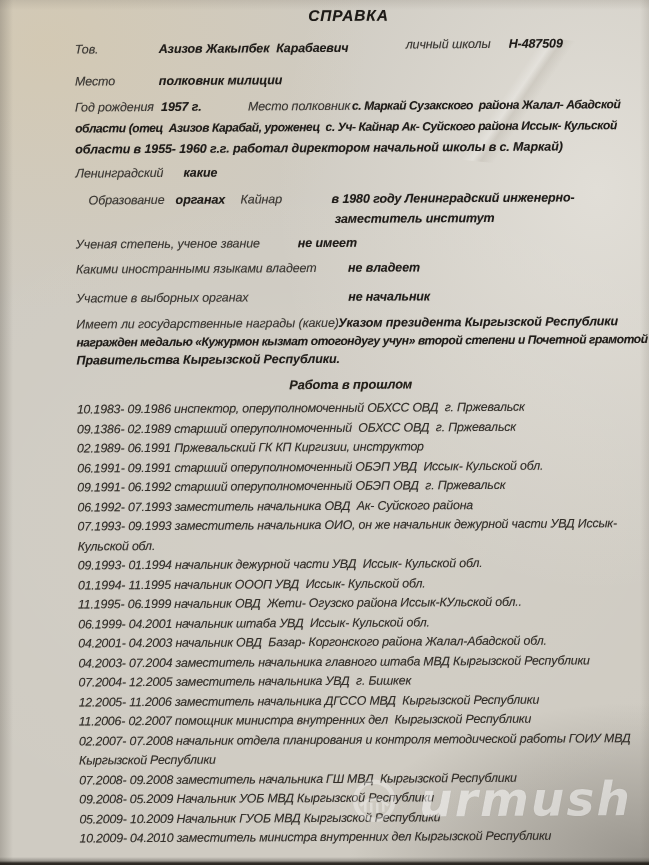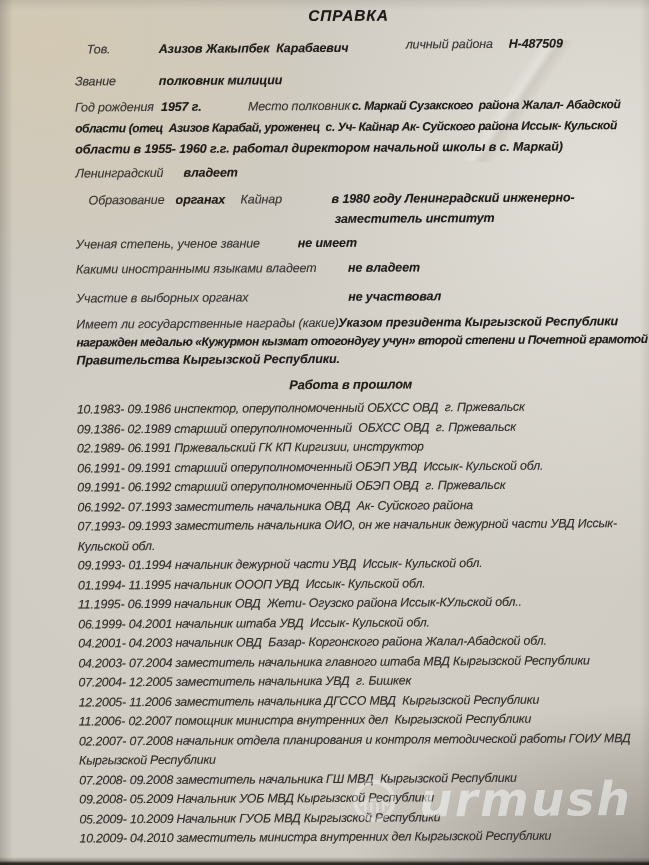--- a/index.html
+++ b/index.html
@@ -54,43 +54,43 @@
 <body>
 
 <div class="photo">
   <div class="crease"></div>
 
   <div class="content">
 
     <div class="abs title">СПРАВКА</div>
 
     <div class="row" style="top:41px">
-      <span class="lbl nw" style="left:12px">Тов.</span>
+      <span class="lbl nw" style="left:0">Тов.</span>
       <span class="b nw" style="left:84px">Азизов Жакыпбек  Карабаевич</span>
-      <span class="lbl nw" style="left:331px; top:-3px">личный района</span>
+      <span class="lbl nw" style="left:331px; top:-3px">личный школы</span>
       <span class="b nw" style="left:434px; top:-3px">Н-487509</span>
     </div>
 
     <div class="row" style="top:73px">
-      <span class="lbl nw" style="left:0">Звание</span>
+      <span class="lbl nw" style="left:0">Место</span>
       <span class="b nw" style="left:84px">полковник милиции</span>
     </div>
 
     <div class="row" style="top:99px">
       <span class="lbl nw" style="left:0">Год рождения</span>
       <span class="b nw" style="left:86px">1957 г.</span>
       <span class="lbl nw" style="left:173px">Место полковник</span>
       <span class="b nw longline" style="left:277px">с. Маркай Сузакского  района Жалал- Абадской</span>
     </div>
     <div class="abs b nw longline" style="top:120px">области (отец  Азизов Карабай, уроженец  с. Уч- Кайнар Ак- Суйского района Иссык- Кульской</div>
     <div class="abs b nw" style="top:141px">области в 1955- 1960 г.г. работал директором начальной школы в с. Маркай)</div>
 
     <div class="row" style="top:165px">
       <span class="lbl nw" style="left:0">Ленинградский</span>
-      <span class="b nw" style="left:108px">владеет</span>
+      <span class="b nw" style="left:108px">какие</span>
     </div>
 
     <div class="row" style="top:192px">
       <span class="lbl nw" style="left:13px">Образование</span>
       <span class="b nw" style="left:100px">органах</span>
       <span class="lbl nw" style="left:165px">Кайнар</span>
       <span class="b nw" style="left:256px">в 1980 году Ленинградский инженерно-</span>
     </div>
     <div class="row" style="top:212px">
       <span class="b nw" style="left:259px">заместитель институт</span>
@@ -101,21 +101,21 @@
       <span class="b nw" style="left:222px">не имеет</span>
     </div>
 
     <div class="row" style="top:261px">
       <span class="lbl nw" style="left:0">Какими иностранными языками владеет</span>
       <span class="b nw" style="left:272px">не владеет</span>
     </div>
 
     <div class="row" style="top:290px">
       <span class="lbl nw" style="left:0">Участие в выборных органах</span>
-      <span class="b nw" style="left:272px">не участвовал</span>
+      <span class="b nw" style="left:272px">не начальник</span>
     </div>
 
     <div class="row" style="top:316px">
       <span class="lbl nw" style="left:0">Имеет ли государственные награды (какие)</span>
       <span class="b nw" style="left:262px">Указом президента Кыргызской Республики</span>
     </div>
     <div class="abs b nw longline" style="top:334px">награжден медалью «Кужурмон кызмат отогондугу учун» второй степени и Почетной грамотой</div>
     <div class="abs b nw" style="top:352px">Правительства Кыргызской Республики.</div>
 
     <div class="abs heading">Работа в прошлом</div>

